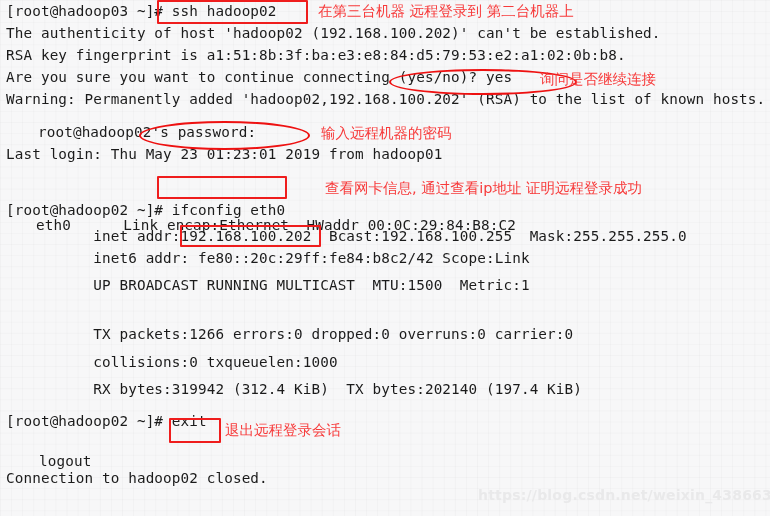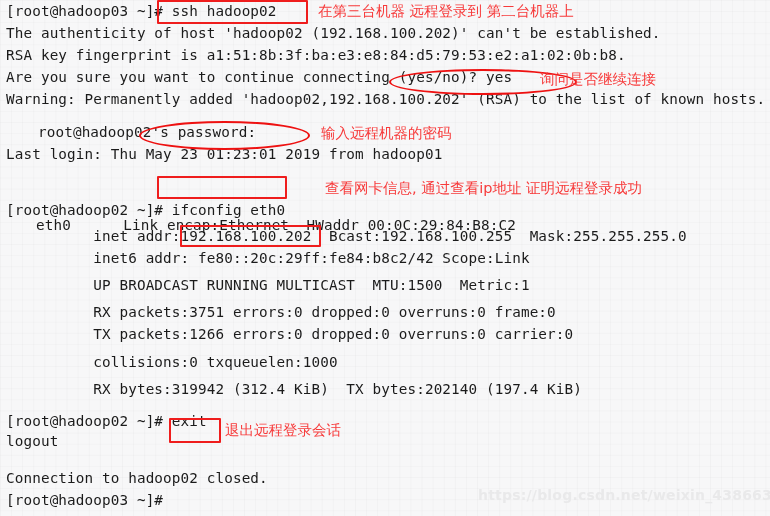--- a/index.html
+++ b/index.html
@@ -91,28 +91,26 @@
       <div class="term-line" style="top: 48px;">RSA key fingerprint is a1:51:8b:3f:ba:e3:e8:84:d5:79:53:e2:a1:02:0b:b8.</div>
       <div class="term-line" style="top: 70px;">Are you sure you want to continue connecting (yes/no)? yes</div>
       <div class="term-line" style="top: 92px;">Warning: Permanently added 'hadoop02,192.168.100.202' (RSA) to the list of known hosts.</div>
       <div class="term-line" style="top: 125px; margin-left: 32px;">root@hadoop02's password:</div>
       <div class="term-line" style="top: 147px;">Last login: Thu May 23 01:23:01 2019 from hadoop01</div>
       <div class="term-line" style="top: 180px; margin-top: 23px;">[root@hadoop02 ~]# ifconfig eth0</div>
       <div class="term-line" style="top: 218px; margin-left: 30px;">eth0      Link encap:Ethernet  HWaddr 00:0C:29:84:B8:C2</div>
       <div class="term-line" style="top: 229px;">          inet addr:192.168.100.202  Bcast:192.168.100.255  Mask:255.255.255.0</div>
       <div class="term-line" style="top: 251px;">          inet6 addr: fe80::20c:29ff:fe84:b8c2/42 Scope:Link</div>
       <div class="term-line" style="top: 278px;">          UP BROADCAST RUNNING MULTICAST  MTU:1500  Metric:1</div>
-      <div class="term-line" style="top: 305px;">          RX packets:3751 errors:0 dropped:0 overruns:0 frame:0</div>
       <div class="term-line" style="top: 327px;">          TX packets:1266 errors:0 dropped:0 overruns:0 carrier:0</div>
       <div class="term-line" style="top: 355px;">          collisions:0 txqueuelen:1000</div>
       <div class="term-line" style="top: 382px;">          RX bytes:319942 (312.4 KiB)  TX bytes:202140 (197.4 KiB)</div>
       <div class="term-line" style="top: 414px;">[root@hadoop02 ~]# exit</div>
-      <div class="term-line" style="top: 434px;">logout</div>
+      <div class="term-line" style="top: 454px; margin-left: 33px;">logout</div>
       <div class="term-line" style="top: 471px;">Connection to hadoop02 closed.</div>
-      <div class="term-line" style="top: 493px;">[root@hadoop03 ~]#</div>
     </div>
 
   <div class="box" id="hl-ssh_box" style="left: 157px; top: 0px; width: 151px; height: 24px;"></div>
   <div class="ellipse" id="hl-confirm_ellipse" style="left: 389px; top: 69px; width: 188px; height: 26px;"></div>
   <div class="ellipse" id="hl-password_ellipse" style="left: 139px; top: 121px; width: 171px; height: 29px;"></div>
   <div class="box" id="hl-ifconfig_box" style="left: 157px; top: 176px; width: 130px; height: 23px;"></div>
   <div class="box" id="hl-ip_box" style="left: 180px; top: 225px; width: 141px; height: 22px;"></div>
   <div class="box" id="hl-exit_box" style="left: 169px; top: 418px; width: 52px; height: 25px;"></div>
 
   <div class="note" id="note-0" style="left: 318px; top: 4px;">在第三台机器 远程登录到 第二台机器上</div>

